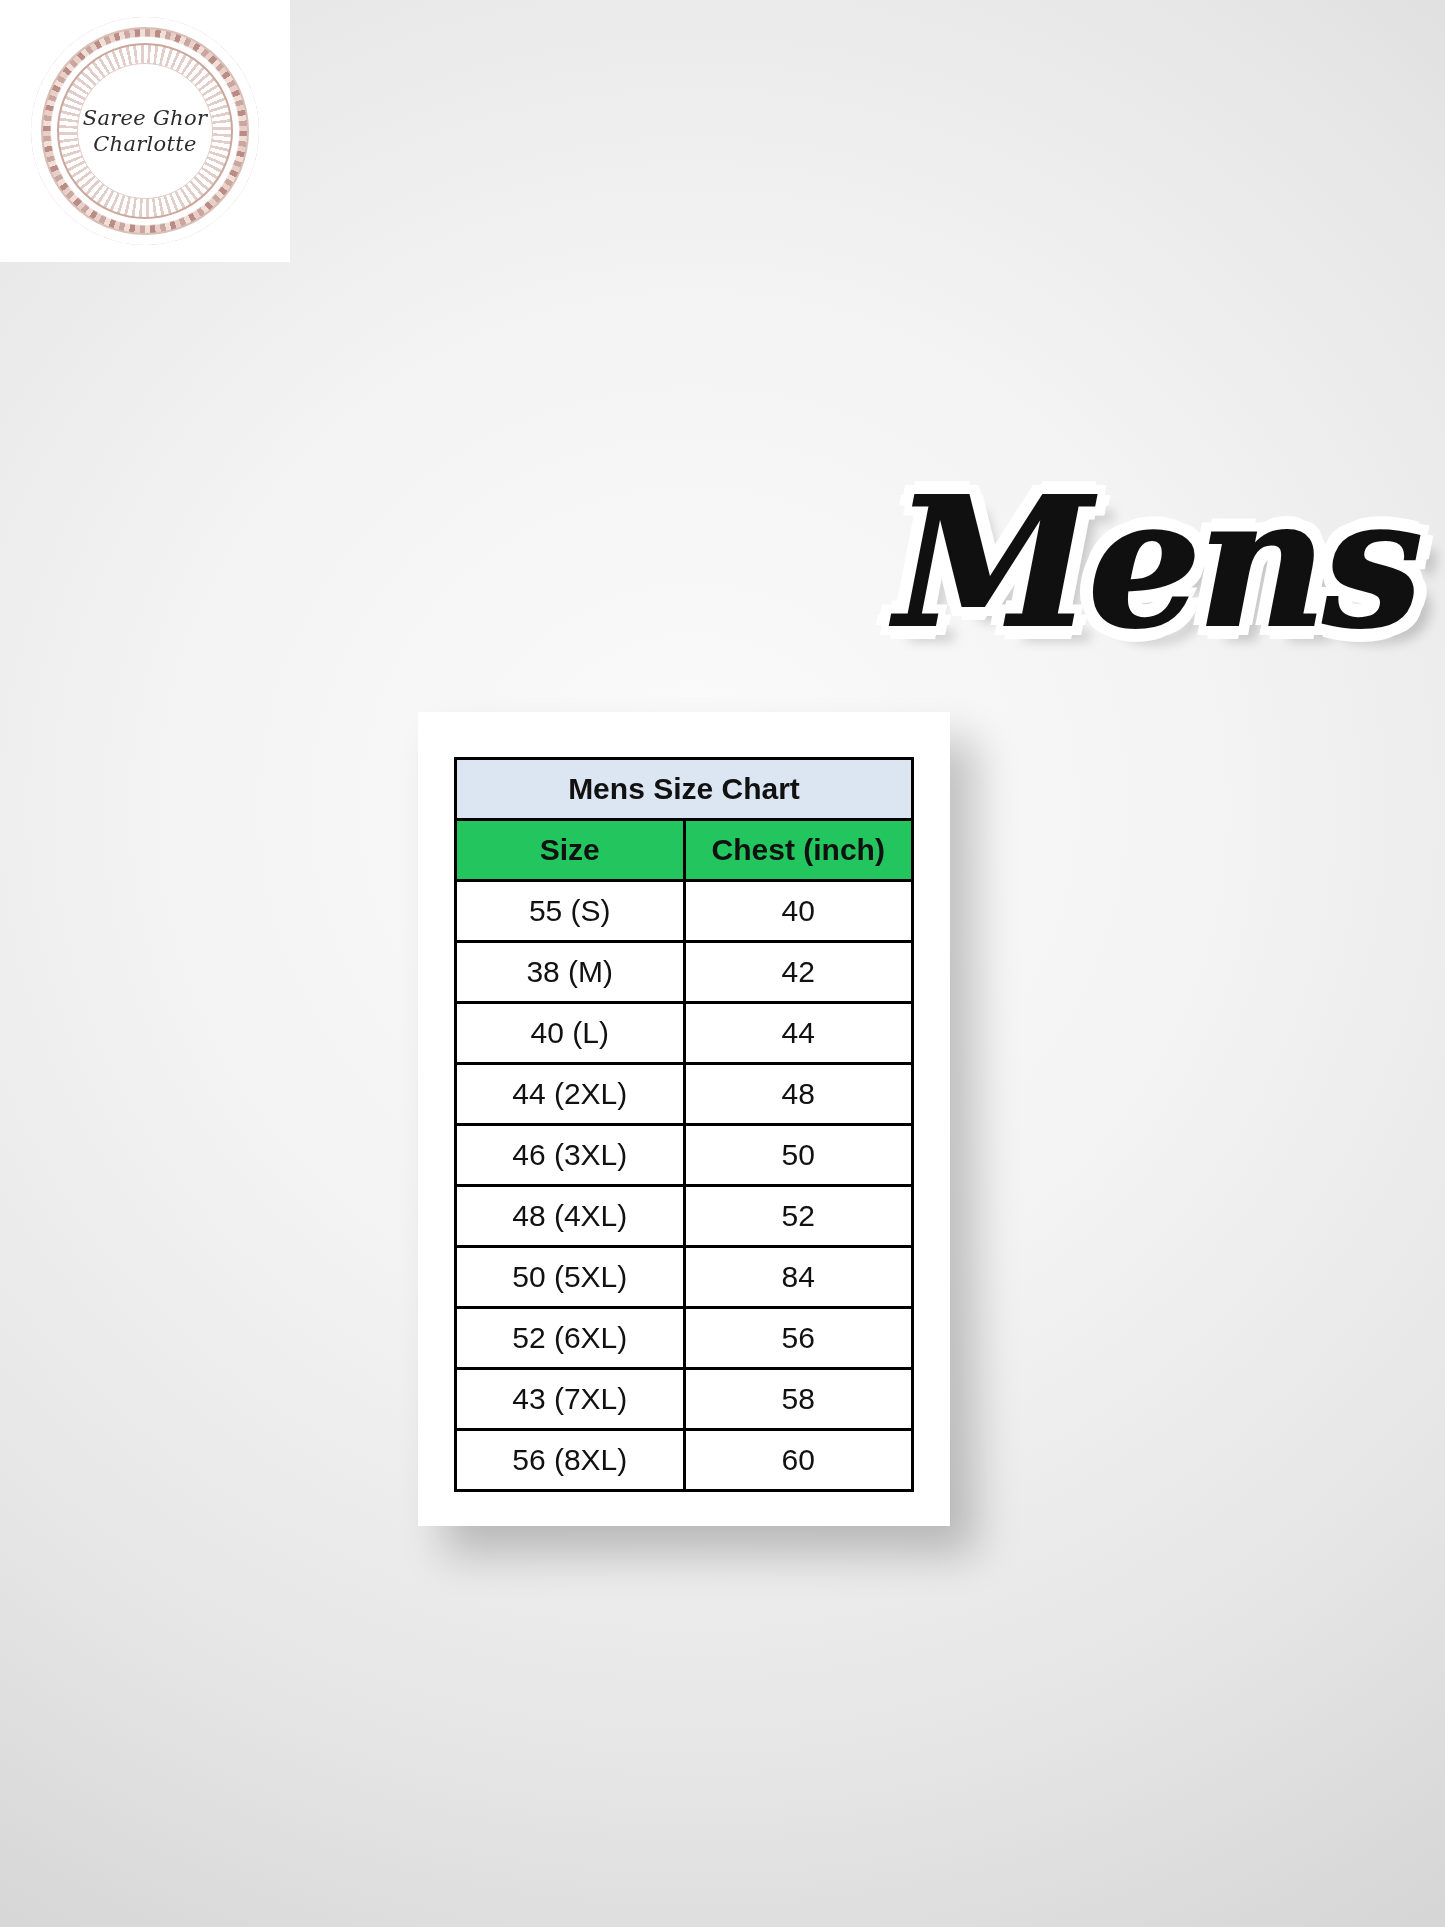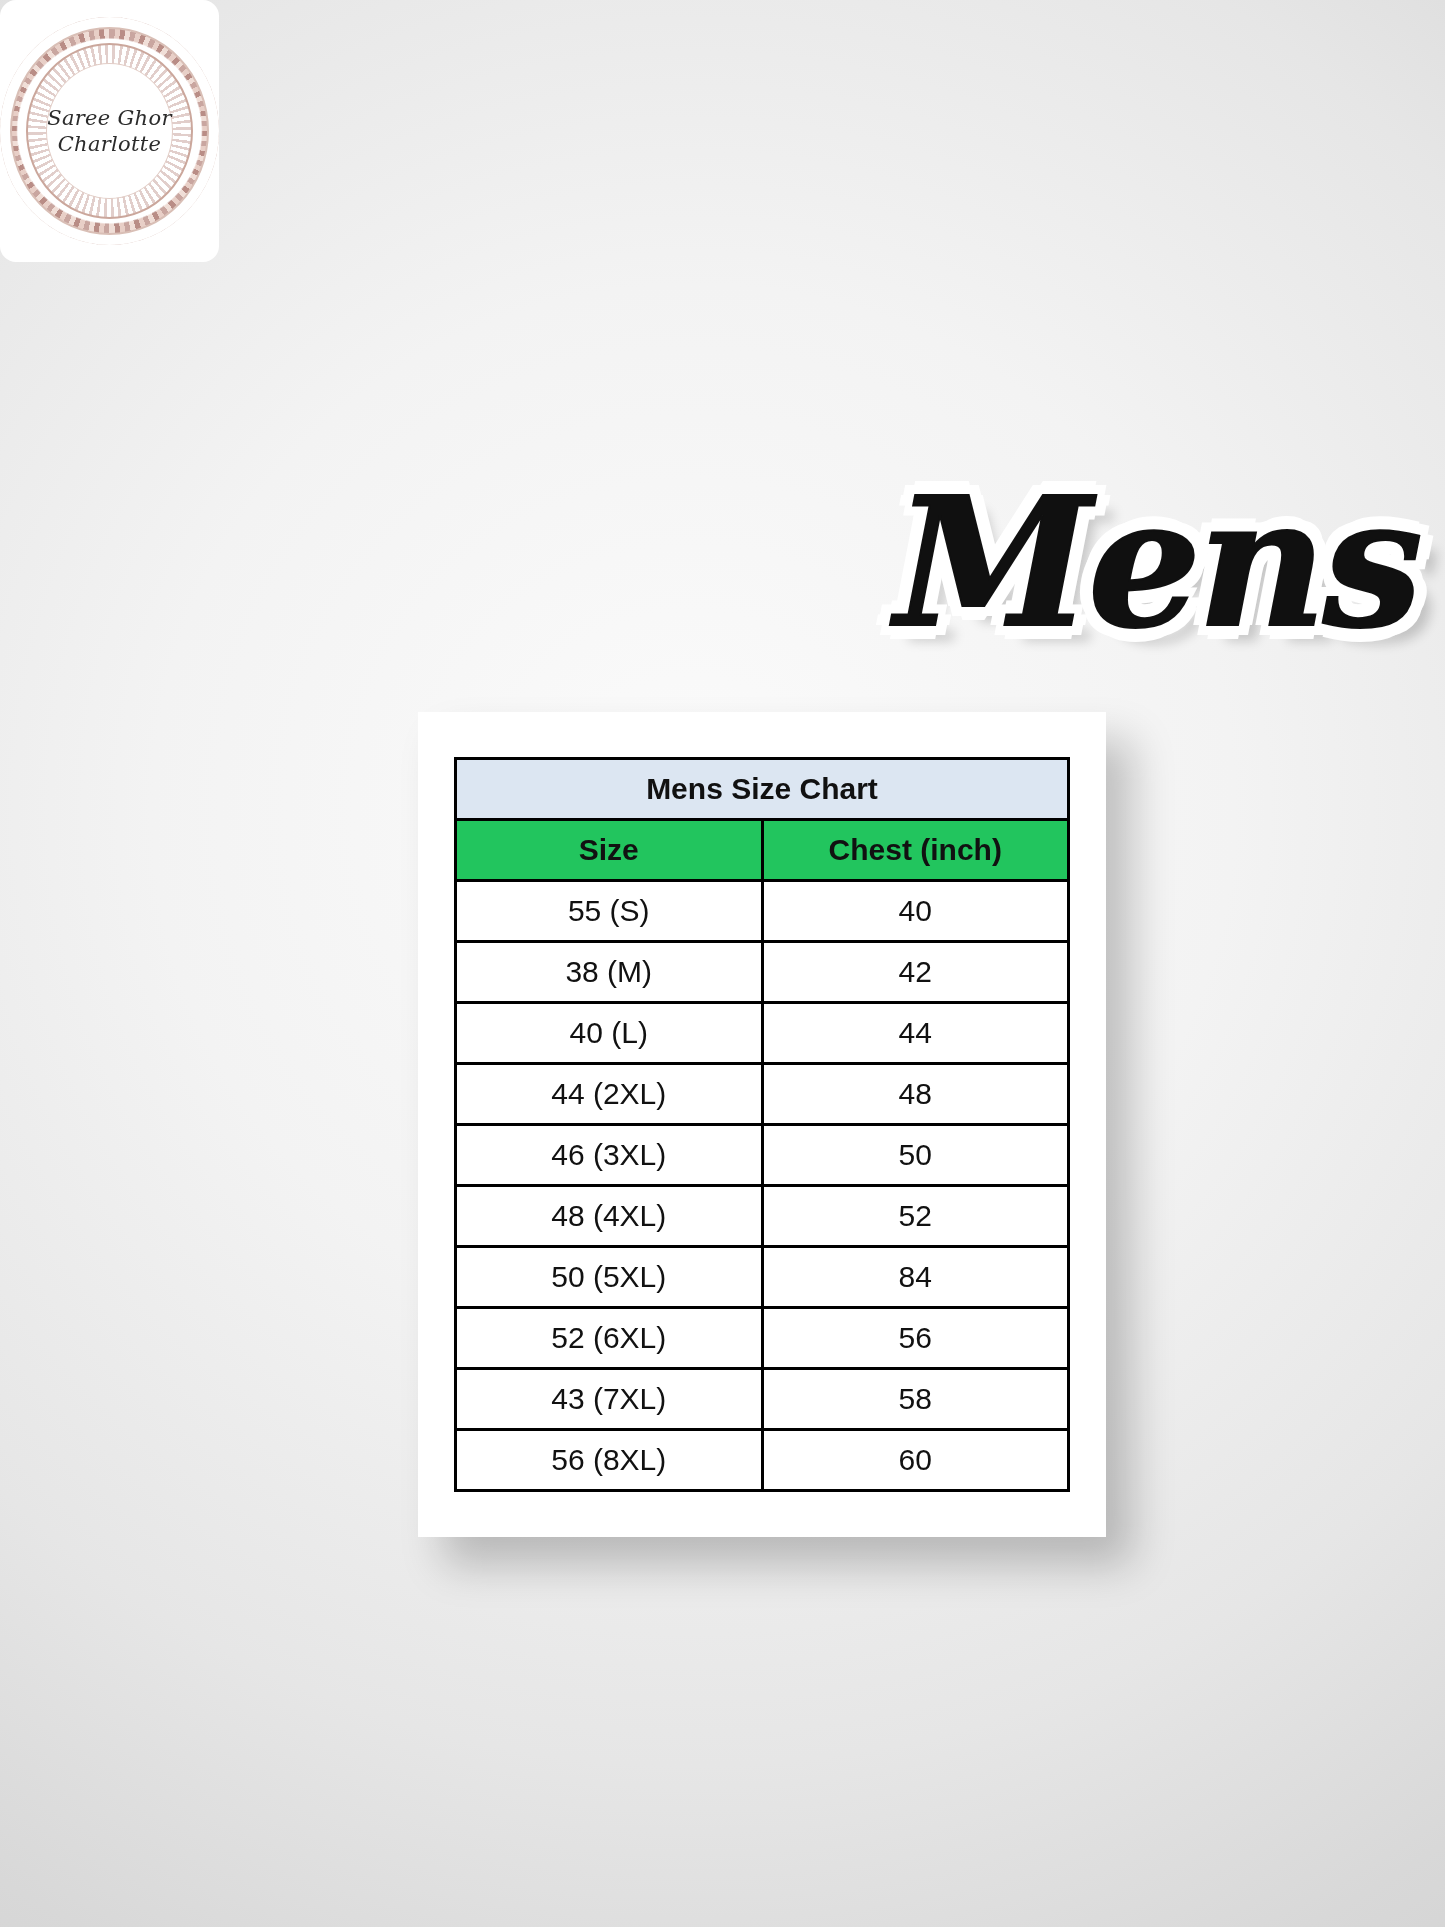--- a/index.html
+++ b/index.html
@@ -13,27 +13,26 @@
     position: relative;
     overflow: hidden;
     background: radial-gradient(ellipse 110% 80% at 48% 42%, #fbfbfb 0%, #f3f3f3 34%, #e6e6e6 62%, #d8d8d8 82%, #cfcfcf 100%);
   }
 
   
   .logo-badge {
     position: absolute;
     left: 0;
     top: 0;
-    width: 219px;
+    width: 290px;
     height: 262px;
     background: #ffffff;
     display: flex;
     align-items: center;
     justify-content: center;
-    border-radius: 16px;
   }
   .logo-ring {
     width: 228px;
     height: 228px;
     border-radius: 50%;
     position: relative;
     display: flex;
     align-items: center;
     justify-content: center;
     background:
@@ -102,23 +101,23 @@
       -10px -10px 0 #ffffff, 10px -10px 0 #ffffff,
       -10px 10px 0 #ffffff, 10px 10px 0 #ffffff,
       18px 16px 12px rgba(0,0,0,.18);
   }
 
   
   .chart-card {
     position: absolute;
     left: 418px;
     top: 712px;
-    width: 688px;
+    width: 532px;
     background: #ffffff;
-    padding: 45px 36px 45px 36px;
+    padding: 45px 36px 34px 36px;
     box-sizing: border-box;
     box-shadow: 26px 28px 40px rgba(0,0,0,.22);
   }
   table.size-table {
     width: 100%;
     border-collapse: collapse;
     table-layout: fixed;
   }
   table.size-table td, table.size-table th {
     border: 3px solid #000000;

